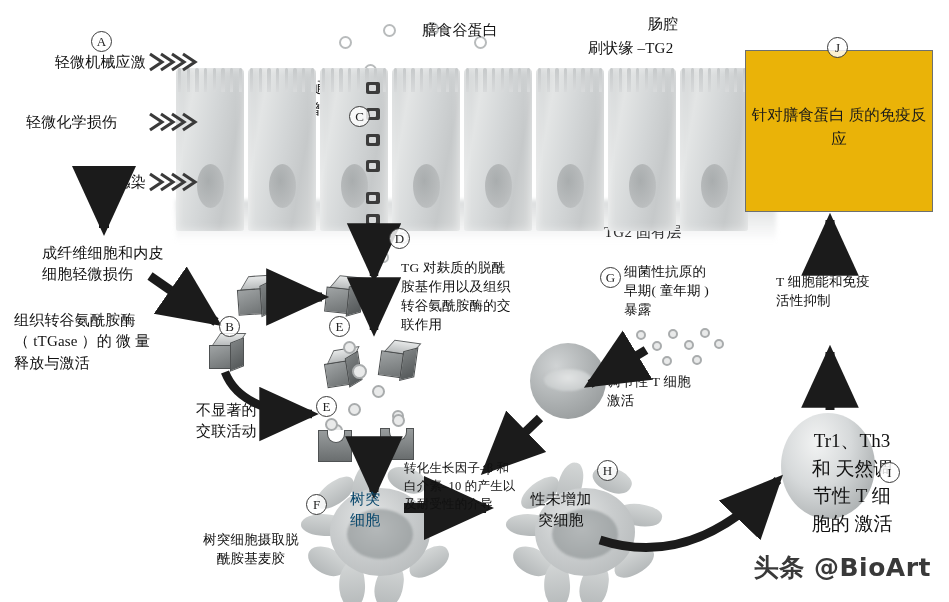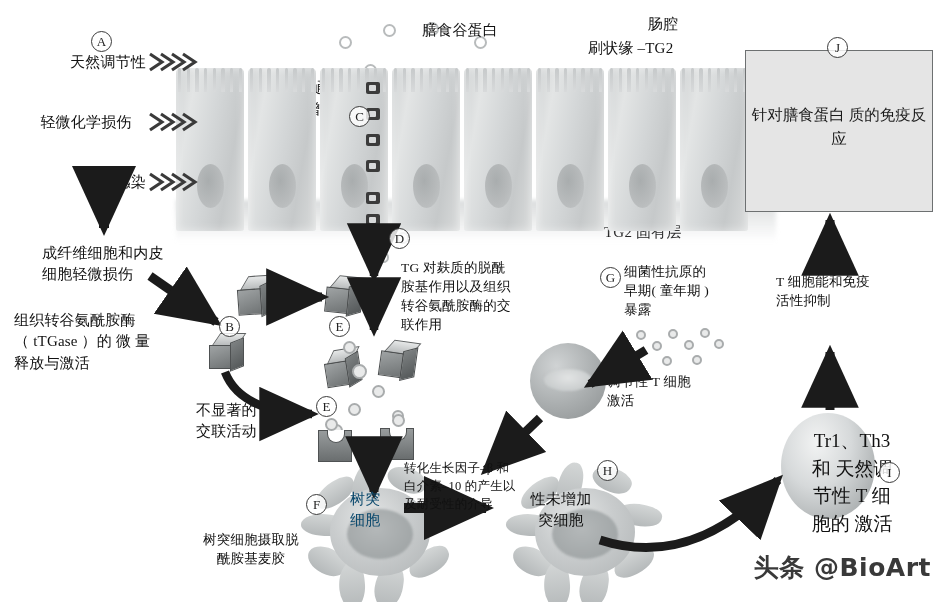--- a/index.html
+++ b/index.html
@@ -193,21 +193,21 @@
     z-index:10;
   }
   #tr1 .lbl{
     position:absolute;left:0;top:14px;width:94px;
     text-align:center;font-size:19px;line-height:1.45;color:#111;margin-left:24px;
   }
 
   
   #jbox{
     position:absolute;left:745px;top:50px;width:186px;height:160px;
-    background:#e5e5e5;
+    background:#eab308;
     border:1.6px solid #6d7071;
     z-index:10;
   }
   #jbox .lbl{
     position:absolute;left:0;top:52px;width:186px;
     text-align:center;font-size:15.5px;line-height:1.55;
   }
 
   
   svg.ovl{position:absolute;left:0;top:0;width:949px;height:602px;pointer-events:none;z-index:20;}
@@ -340,22 +340,22 @@
   <div class="ring" style="left:474px;top:36px;width:13px;height:13px;"></div>
   <div class="ring" style="left:364px;top:64px;width:13px;height:13px;"></div>
   <div class="ring" style="left:366px;top:130px;width:12px;height:12px;"></div>
   <div class="ring" style="left:362px;top:188px;width:12px;height:12px;"></div>
   <div class="ring" style="left:359px;top:222px;width:12px;height:12px;"></div>
   <div class="ring" style="left:397px;top:232px;width:12px;height:12px;"></div>
   <div class="ring" style="left:378px;top:252px;width:11px;height:11px;"></div>
 
   <div class="marker" style="left:91px;top:31px;">A</div>
 
-  <div class="txt" style="left:26px;top:52px;width:120px;text-align:right;">天然调节性</div>
-  <div class="txt" style="left:26px;top:112px;width:120px;text-align:center;">轻微化学损伤</div>
+  <div class="txt" style="left:26px;top:52px;width:120px;text-align:right;">轻微机械应激</div>
+  <div class="txt" style="left:26px;top:112px;width:120px;text-align:left;">轻微化学损伤</div>
   <div class="txt" style="left:26px;top:172px;width:120px;text-align:right;">轻微感染</div>
 
   <div class="txt" style="left:42px;top:243px;width:170px;">成纤维细胞和内皮
 细胞轻微损伤</div>
   <div class="txt" style="left:14px;top:310px;width:175px;">组织转谷氨酰胺酶
 （ tTGase ）的 微 量
 释放与激活</div>
   <div class="txt" style="left:196px;top:400px;width:120px;">不显著的
 交联活动</div>
 

